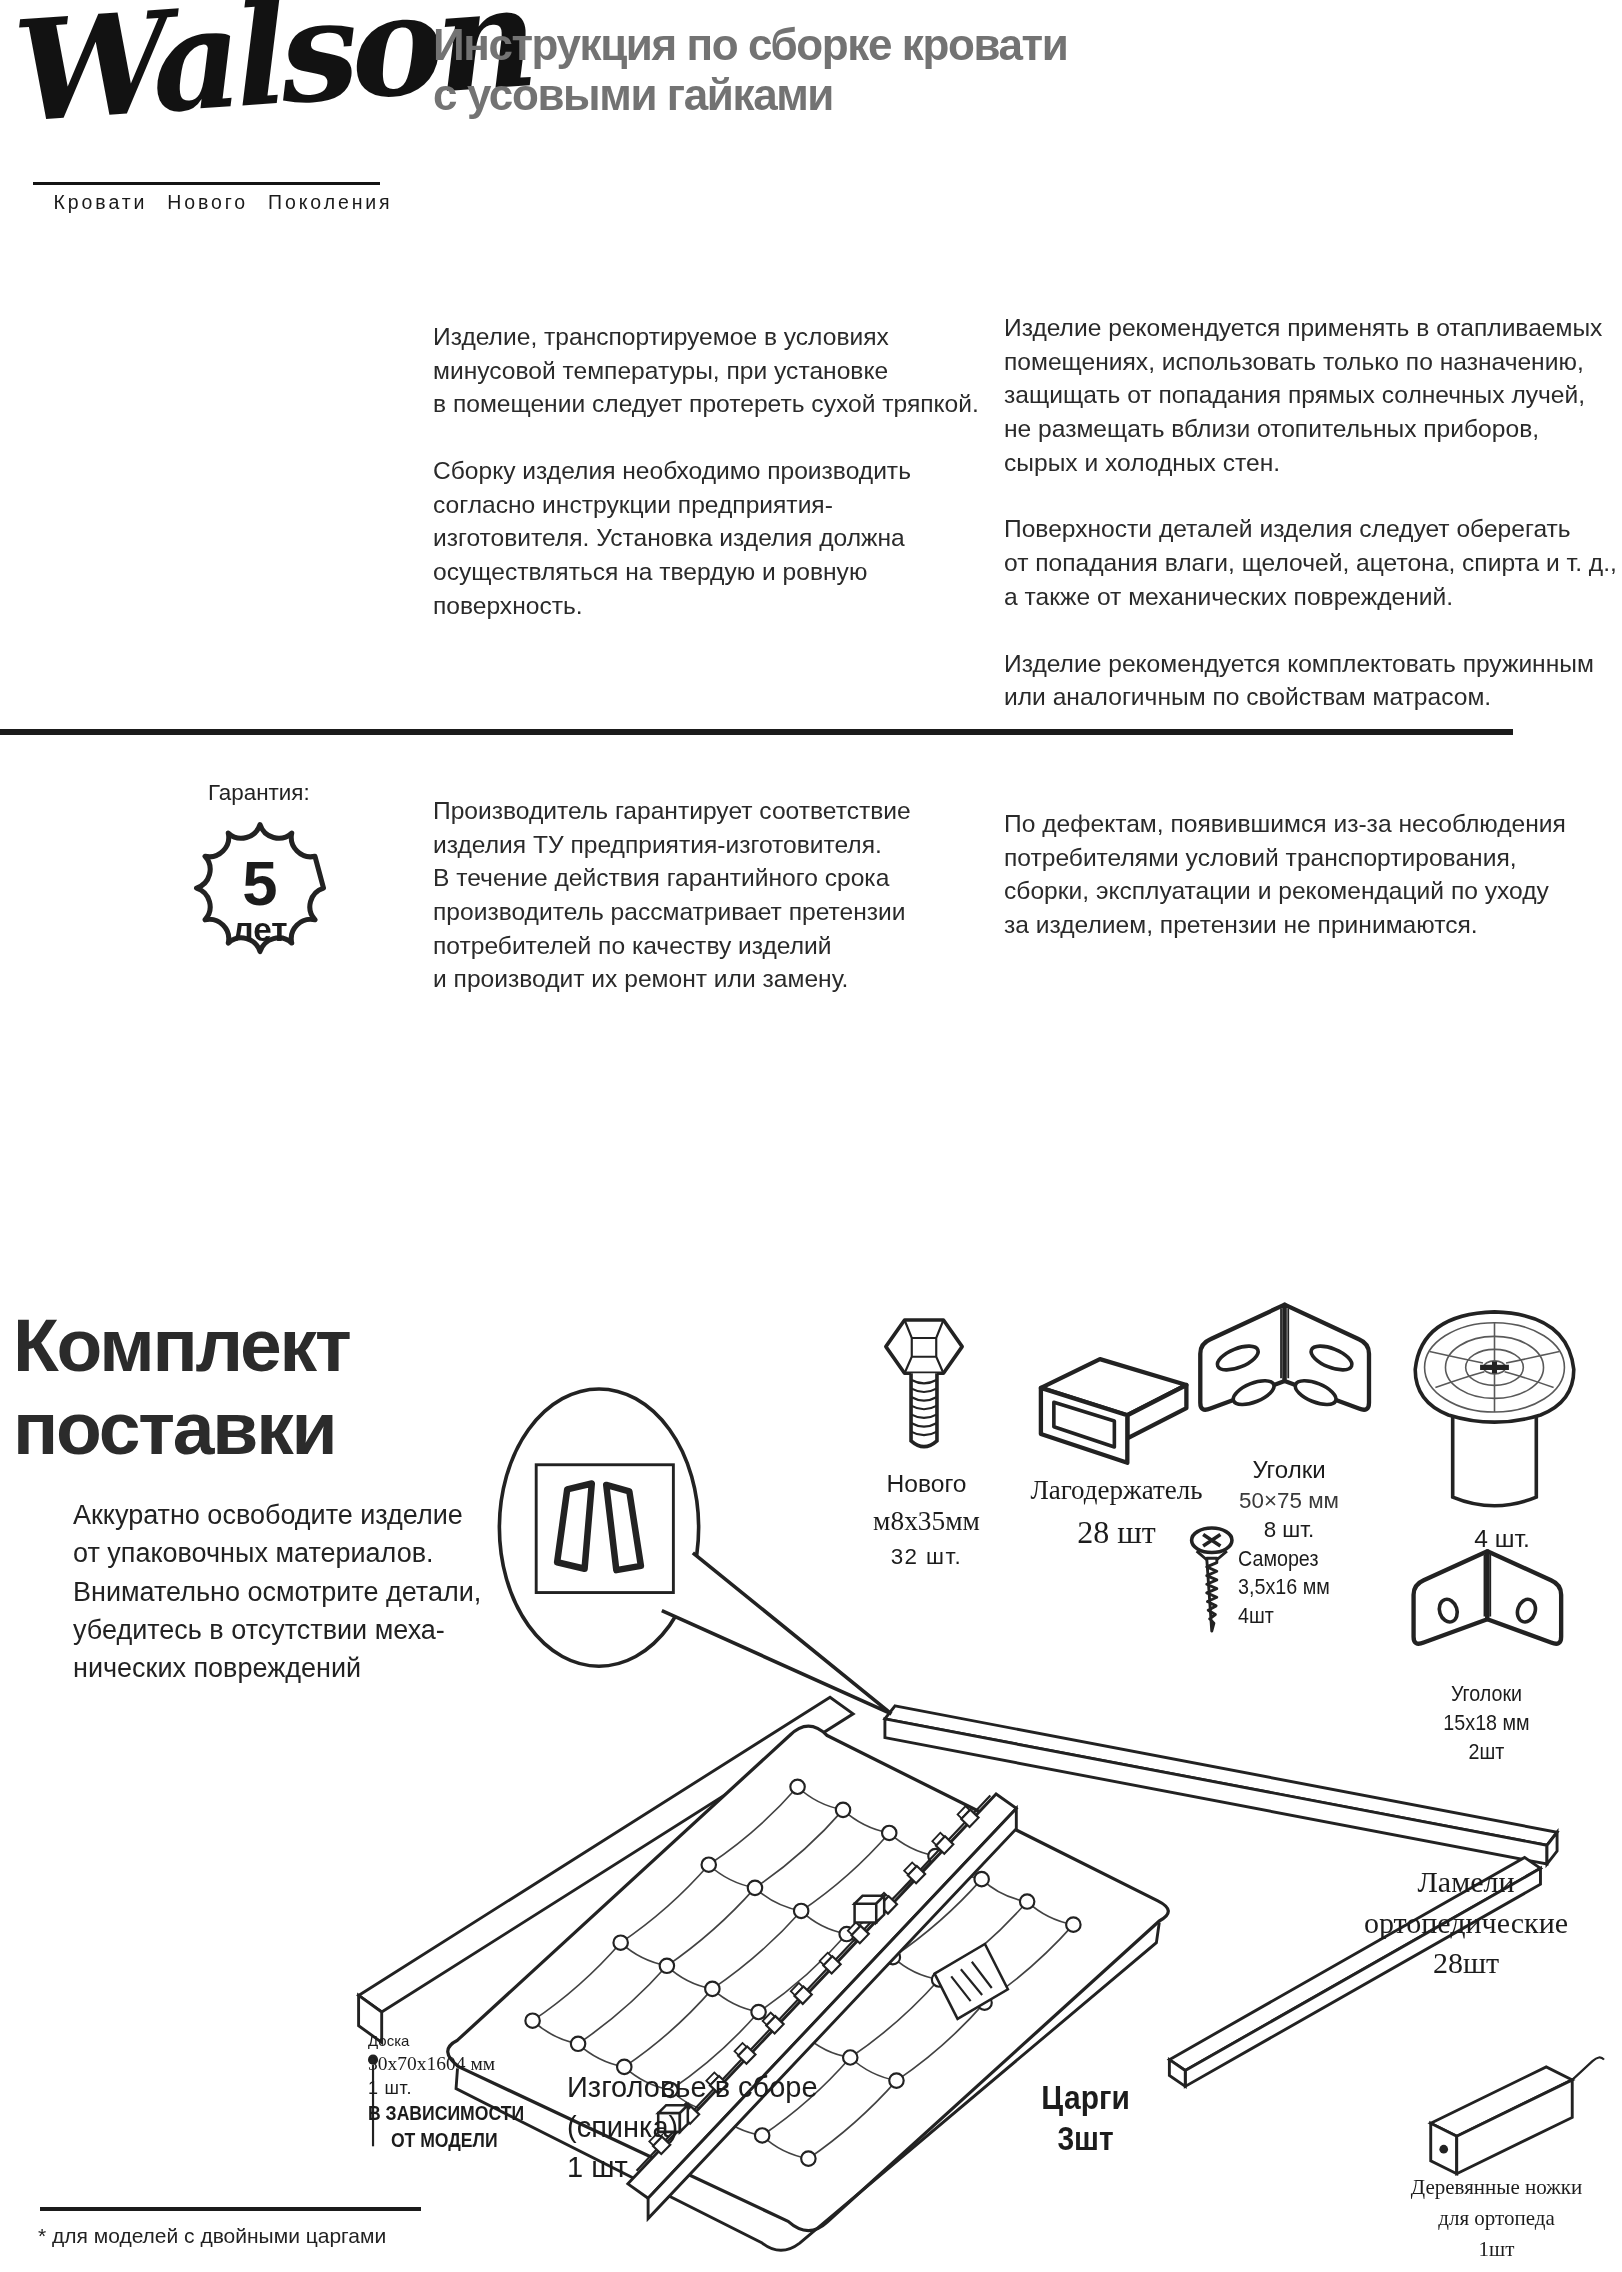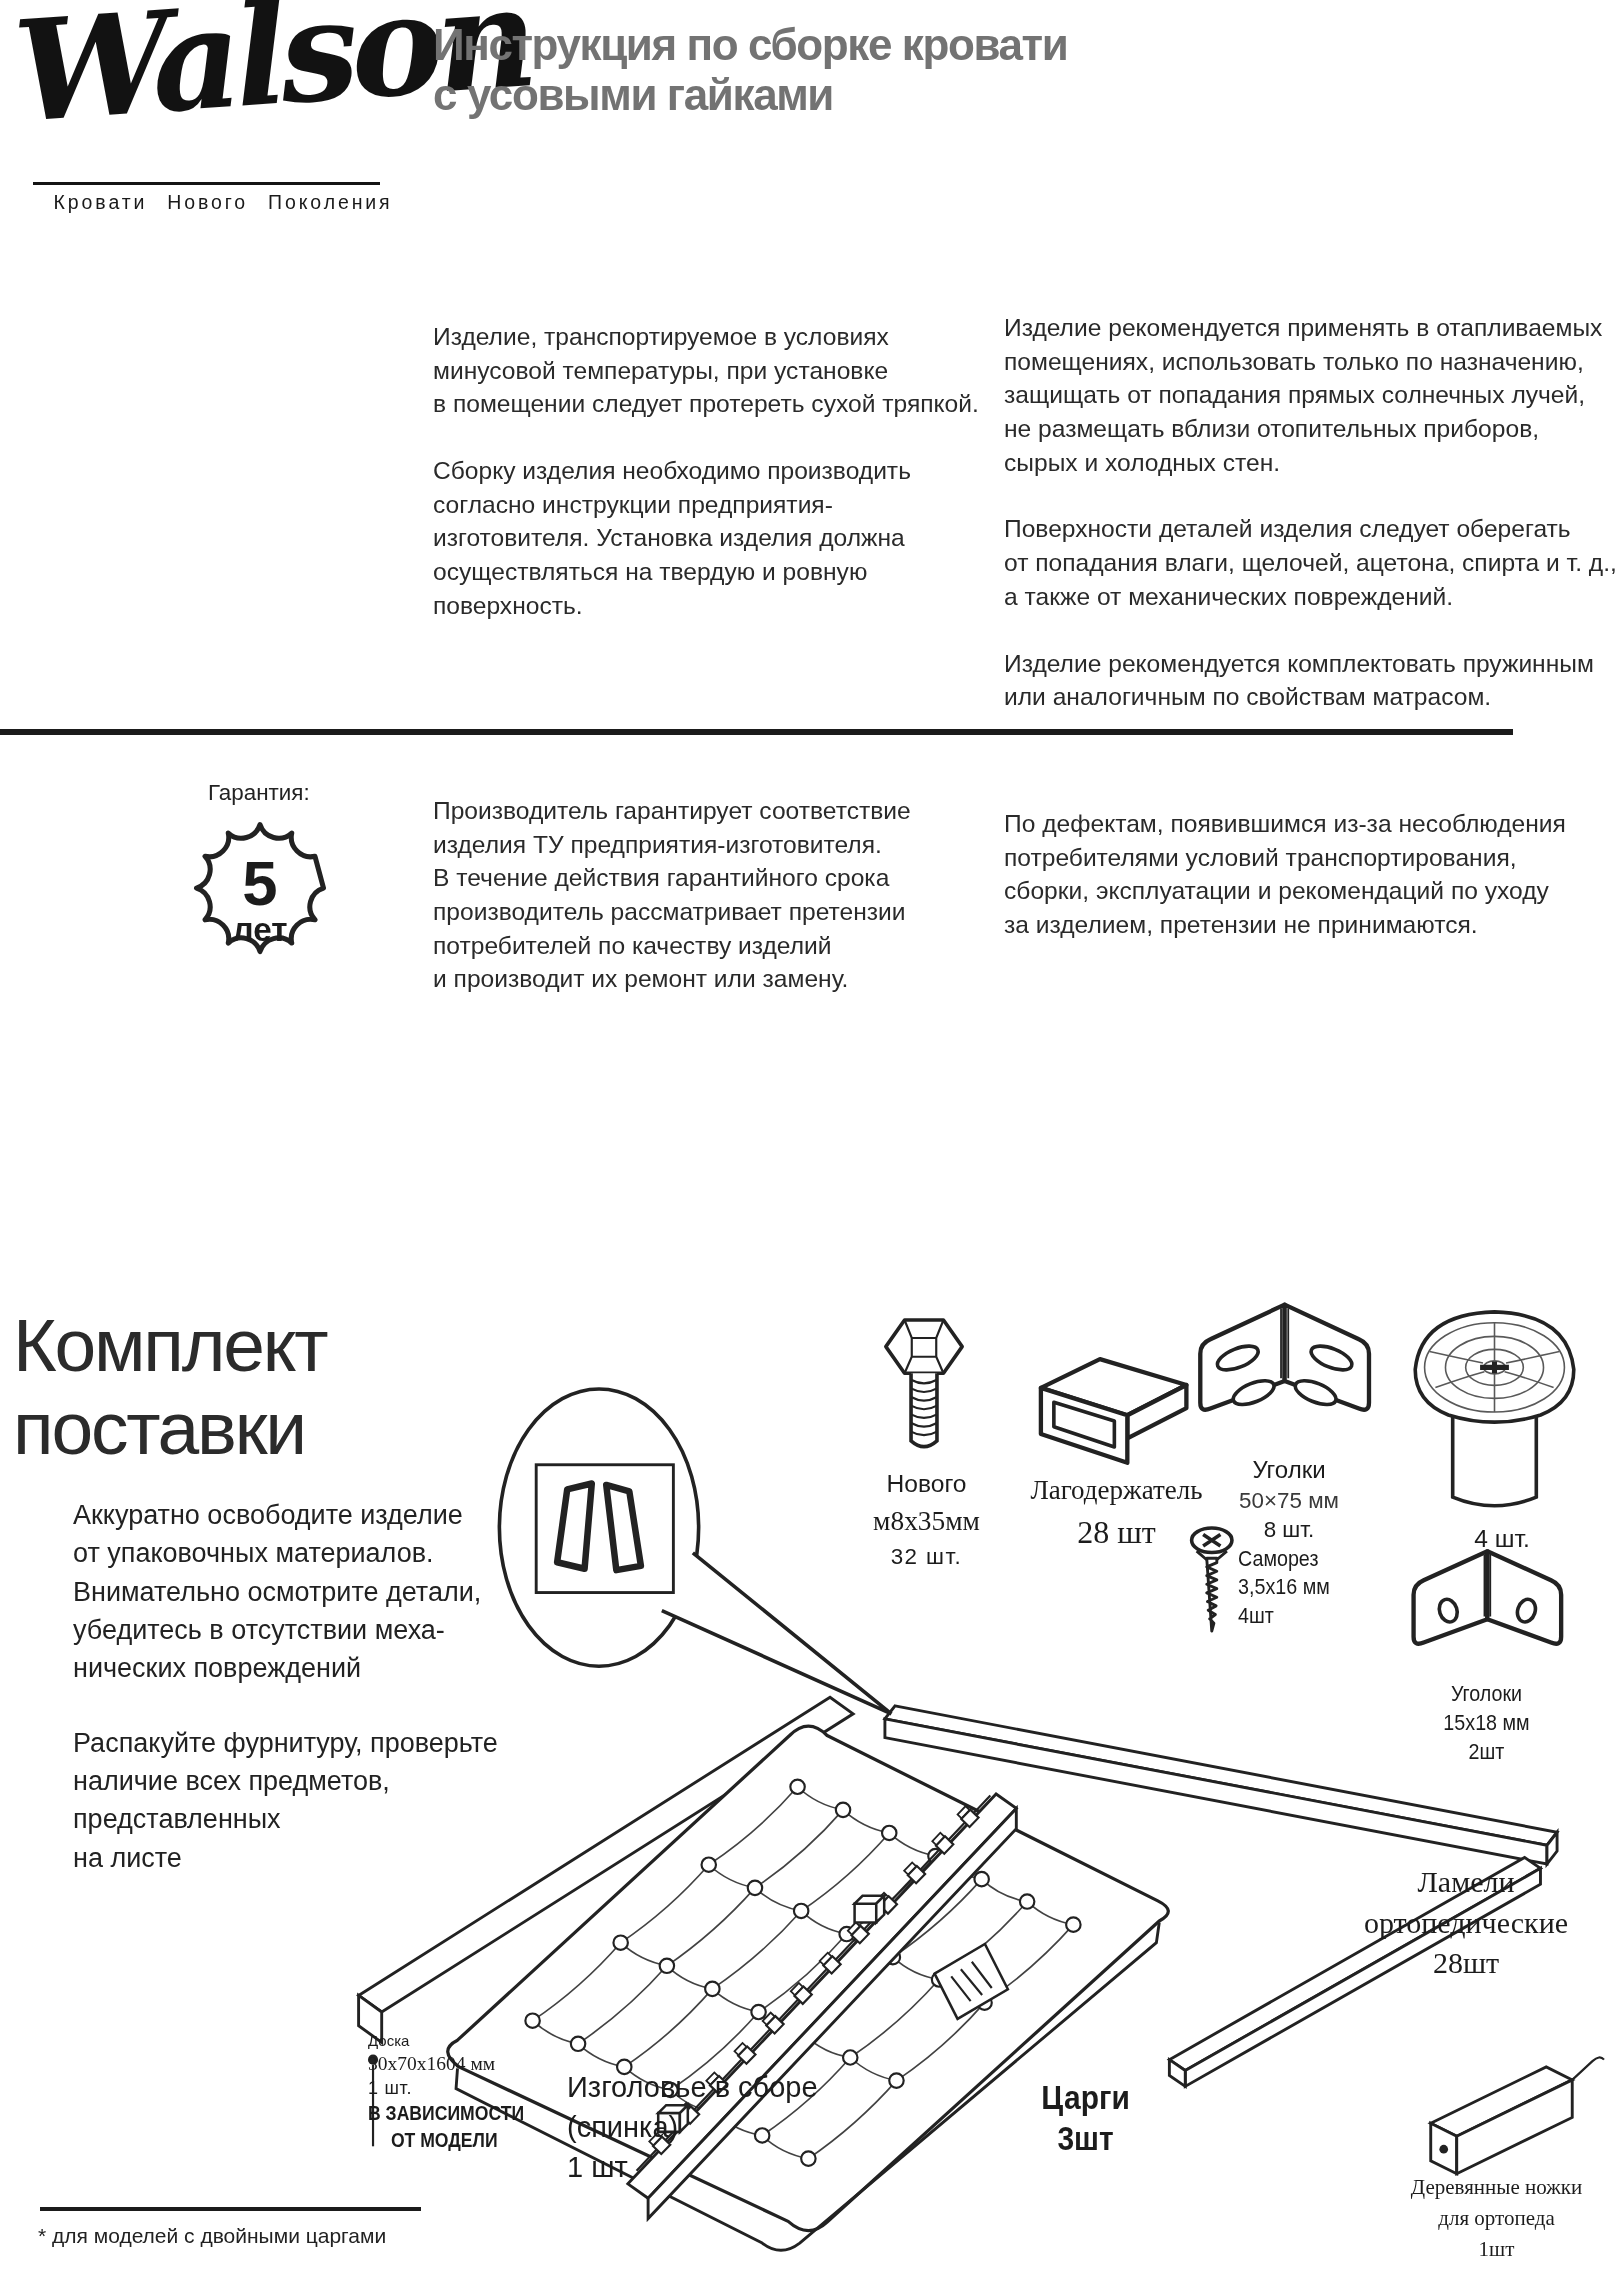--- a/index.html
+++ b/index.html
@@ -21,21 +21,21 @@
   .page-title{
     font-size:44px;font-weight:700;line-height:1.14;letter-spacing:-1.4px;color:#737373;
   }
   
   .body-text{font-size:24.6px;line-height:1.37;color:#2a2a2a;}
   .body-text p{margin:0 0 33px 0;}
   .rule{background:#1b1b1b;}
   
   .warranty-label{font-size:22.4px;color:#222;}
   
-  .kit-heading{font-size:75px;font-weight:400;line-height:1.1;letter-spacing:-2.2px;color:#2b2b2b;}
+  .kit-heading{font-size:75px;font-weight:700;line-height:1.1;letter-spacing:-2.2px;color:#2b2b2b;}
   .kit-note{font-size:27px;line-height:1.42;color:#222;}
   .kit-note p{margin:0 0 36px 12px;}
   
   .plabel{color:#1c1c1c;}
   .serif{font-family:"Liberation Serif",serif;}
   .cond{transform:scaleX(.88);transform-origin:center top;}
   .condL{transform:scaleX(.88);transform-origin:left top;}
   .footer-note{font-size:21px;color:#222;}
   svg{position:absolute;overflow:visible;}
   svg .ln{fill:none;stroke:#222;}
@@ -99,24 +99,20 @@
 
 <div class="abs kit-heading pre" style="left:13px;top:1304px;width:549px">Комплект
 поставки</div>
 
 <div class="abs kit-note" style="left:61px;top:1496px;width:520px">
   <p class="pre">Аккуратно освободите изделие
 от упаковочных материалов.
 Внимательно осмотрите детали,
 убедитесь в отсутствии меха-
 нических повреждений</p>
-  <p class="pre">Распакуйте фурнитуру, проверьте
-наличие всех предметов,
-представленных
-на листе</p>
 </div>
 
 <svg style="left:870px;top:1309px" width="108" height="148" viewBox="0 0 150 205">
   <path class="wh" stroke-width="5" stroke-linejoin="round" d="M22,52 L48,15 L102,15 L128,52 L102,89 L48,89 Z"></path>
   <path class="ln" stroke-width="3" d="M48,15 L58,40 L92,40 L102,15 M58,40 L58,66 L48,89 M92,40 L92,66 L102,89 M58,66 L92,66"></path>
   <path class="wh" stroke-width="5" d="M57,89 L57,183 Q75,199 93,183 L93,89"></path>
   <path class="ln" stroke-width="3" d="M57,98 Q75,108 93,98 M57,110 Q75,120 93,110 M57,122 Q75,132 93,122 M57,134 Q75,144 93,134 M57,146 Q75,156 93,146 M57,158 Q75,168 93,158 M57,170 Q75,180 93,170"></path>
 </svg>
 
 <svg style="left:1029px;top:1349px" width="170" height="121" viewBox="0 0 235 168">

